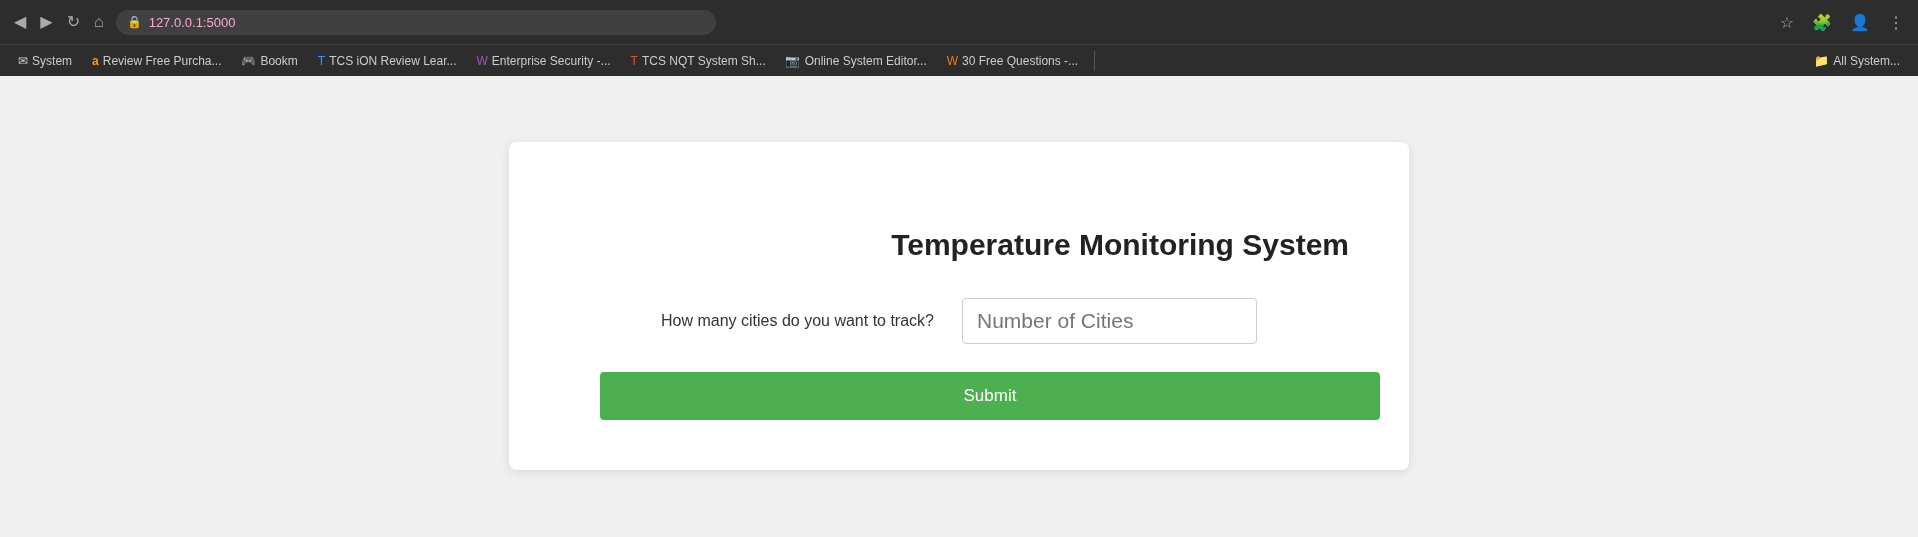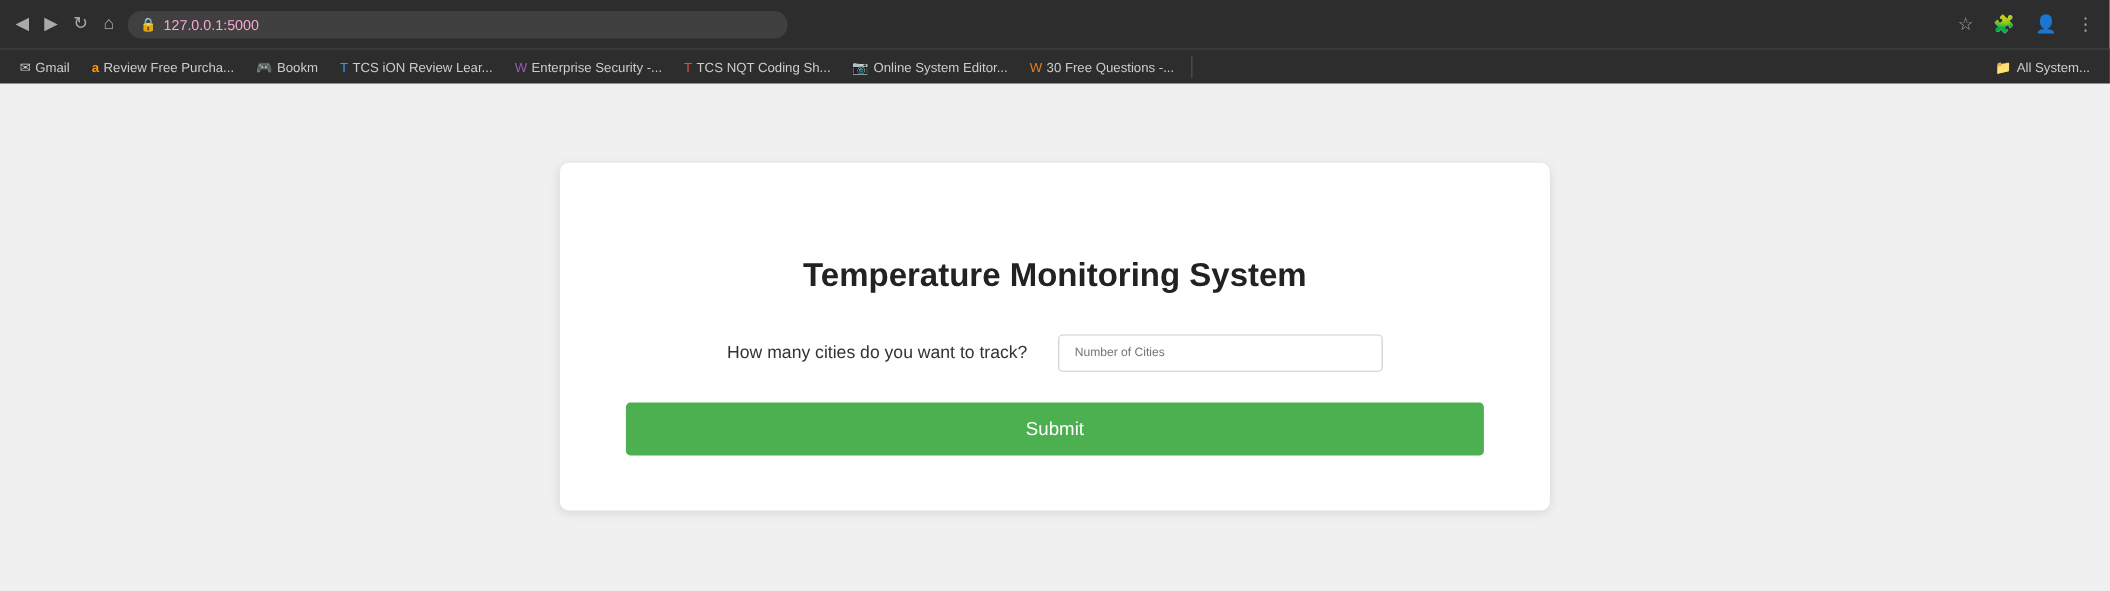--- a/index.html
+++ b/index.html
@@ -142,21 +142,21 @@
     .card {
       background-color: #ffffff;
       border-radius: 8px;
       box-shadow: 0 2px 10px rgba(0,0,0,0.1);
       padding: 50px 60px;
       width: 900px;
       max-width: 100%;
     }
 
     .card-title {
-      text-align: center;
+      text-align: right;
       font-size: 30px;
       font-weight: bold;
       color: #222;
       margin-bottom: 36px;
       margin-top: 36px;
     }
 
     .form-row {
       display: flex;
       align-items: center;
@@ -169,37 +169,38 @@
       font-size: 16px;
       font-weight: 500;
       color: #333;
       white-space: nowrap;
     }
 
     .form-input {
       border: 1px solid #ccc;
       border-radius: 4px;
       padding: 10px 14px;
-      font-size: 11px;
+      font-size: 21px;
       color: #737373;
       width: 295px;
       outline: none;
     }
 
     .submit-btn {
       display: block;
       width: 100%;
       padding: 14px;
       background-color: #4caf50;
       color: #fff;
       border: none;
       border-radius: 4px;
       font-size: 17px;
       cursor: pointer;
       text-align: center;
+      margin-left: 31px;
     }
   </style>
 </head>
 <body>
 
 <div class="browser-chrome">
 
   <div class="browser-toolbar">
     <div class="nav-buttons">
       <button class="nav-btn">◀</button>
@@ -215,41 +216,41 @@
       <button class="browser-action-btn">☆</button>
       <button class="browser-action-btn">🧩</button>
       <button class="browser-action-btn">👤</button>
       <button class="browser-action-btn">⋮</button>
     </div>
   </div>
 
   <div class="bookmarks-bar">
     <div class="bookmark-item">
       <span class="bookmark-icon">✉</span>
-      <span>Gmail</span>
+      <span>System</span>
     </div>
     <div class="bookmark-item">
       <span class="bookmark-icon" style="font-weight:bold;color:#f90;">a</span>
       <span>Review Free Purcha...</span>
     </div>
     <div class="bookmark-item">
       <span class="bookmark-icon">🎮</span>
       <span>Bookm</span>
     </div>
     <div class="bookmark-item">
       <span class="bookmark-icon" style="color:#3399ff;">T</span>
       <span>TCS iON Review Lear...</span>
     </div>
     <div class="bookmark-item">
       <span class="bookmark-icon" style="color:#9b59b6;">W</span>
       <span>Enterprise Security -...</span>
     </div>
     <div class="bookmark-item">
       <span class="bookmark-icon" style="color:#e74c3c;">T</span>
-      <span>TCS NQT Coding Sh...</span>
+      <span>TCS NQT System Sh...</span>
     </div>
     <div class="bookmark-item">
       <span class="bookmark-icon">📷</span>
       <span>Online System Editor...</span>
     </div>
     <div class="bookmark-item">
       <span class="bookmark-icon" style="color:#e67e22;">W</span>
       <span>30 Free Questions -...</span>
     </div>
     <div class="bookmark-separator"></div>

